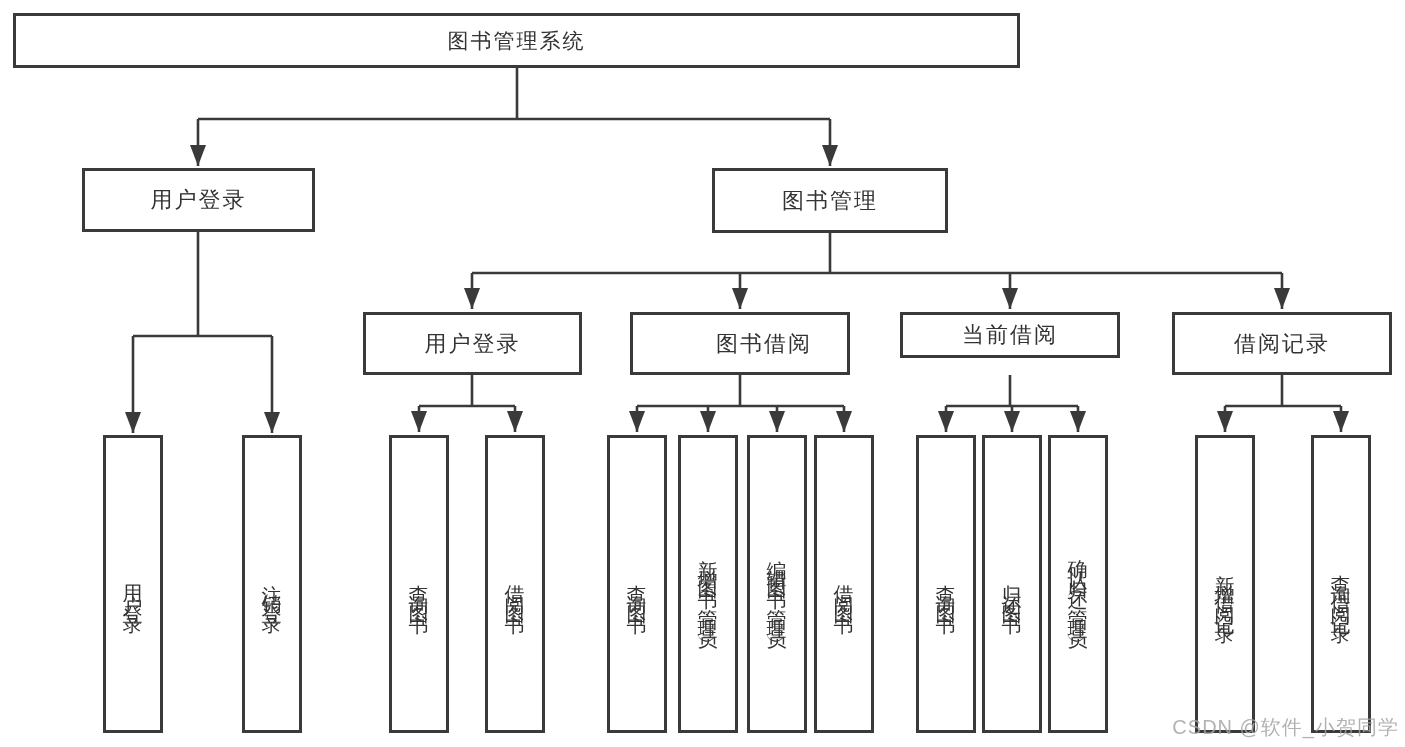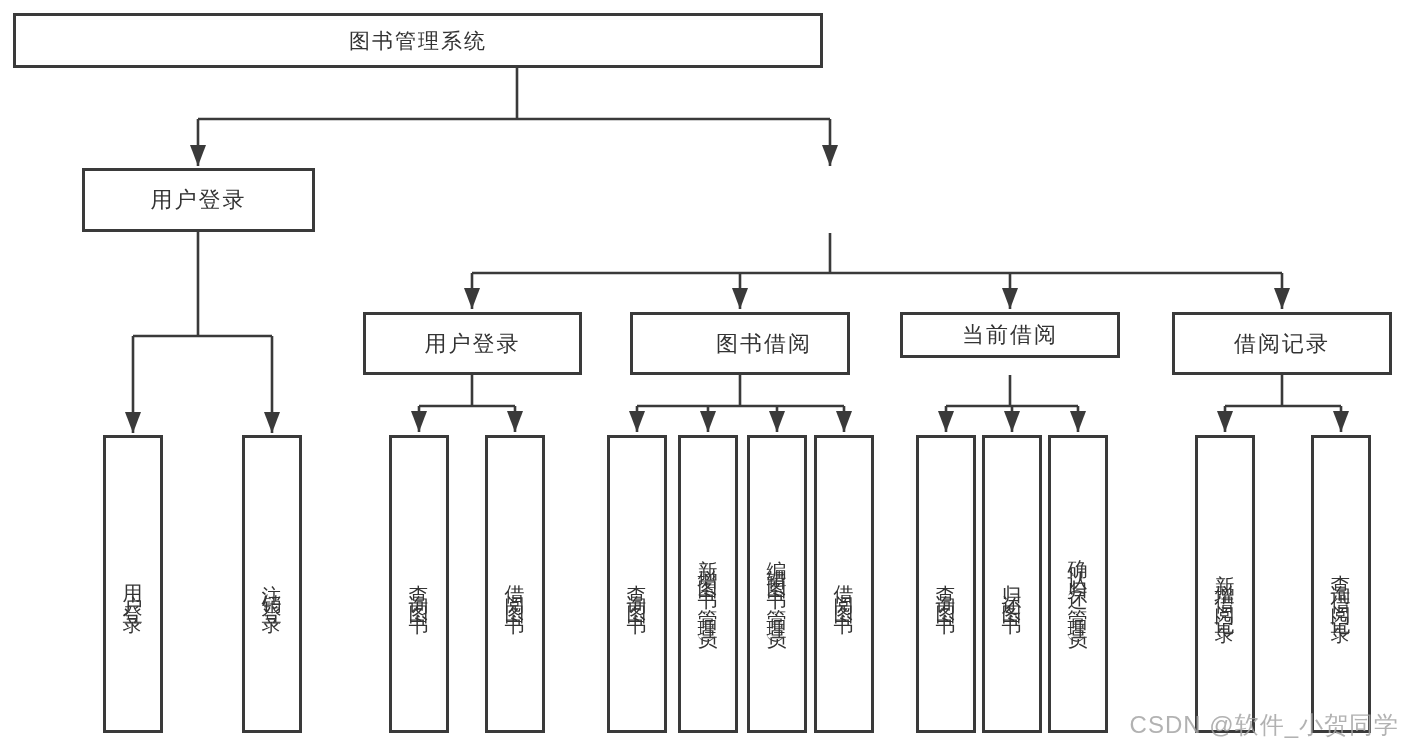--- a/index.html
+++ b/index.html
@@ -47,21 +47,21 @@
     text-orientation: mixed;
     font-size: 20px;
     line-height: 1;
     letter-spacing: 10px;
     padding-top: 10px;
   }
   .watermark {
     position: absolute;
     right: 6px;
     bottom: 6px;
-    font-size: 24px;
+    font-size: 20px;
     letter-spacing: 1px;
     color: rgba(164, 164, 164, 0.85);
     z-index: 3;
     white-space: nowrap;
   }
 </style>
 </head>
 <body>
 
 <div class="stage">
@@ -102,26 +102,29 @@
       <line x1="946" y1="406" x2="946" y2="432" marker-end="url(#arrow)"></line>
       <line x1="1012" y1="406" x2="1012" y2="432" marker-end="url(#arrow)"></line>
       <line x1="1078" y1="406" x2="1078" y2="432" marker-end="url(#arrow)"></line>
 
       <path d="M1282,375 V407 M1225,406 H1341"></path>
       <line x1="1225" y1="406" x2="1225" y2="432" marker-end="url(#arrow)"></line>
       <line x1="1341" y1="406" x2="1341" y2="432" marker-end="url(#arrow)"></line>
     </g>
   </svg>
 
-  <div class="node hnode rootnode" style="left:13px; top:13px; width:810px; height:55px;">
+  <div class="node hnode rootnode" style="left:13px; top:13px; width:1007px; height:55px;">
     <span>图书管理系统</span>
   </div>
 
   <div class="node hnode" style="left:82px; top:168px; width:233px; height:64px;">
     <span>用户登录</span>
+  </div>
+  <div class="node hnode" style="left:712px; top:168px; width:236px; height:65px;">
+    <span>图书管理</span>
   </div>
 
   <div class="node hnode" style="left:363px; top:312px; width:219px; height:63px;">
     <span>用户登录</span>
   </div>
   <div class="node hnode" style="left:630px; top:312px; width:220px; height:63px;padding-left:48px;">
     <span>图书借阅</span>
   </div>
   <div class="node hnode" style="left:900px; top:312px; width:220px; height:46px;">
     <span>当前借阅</span>

